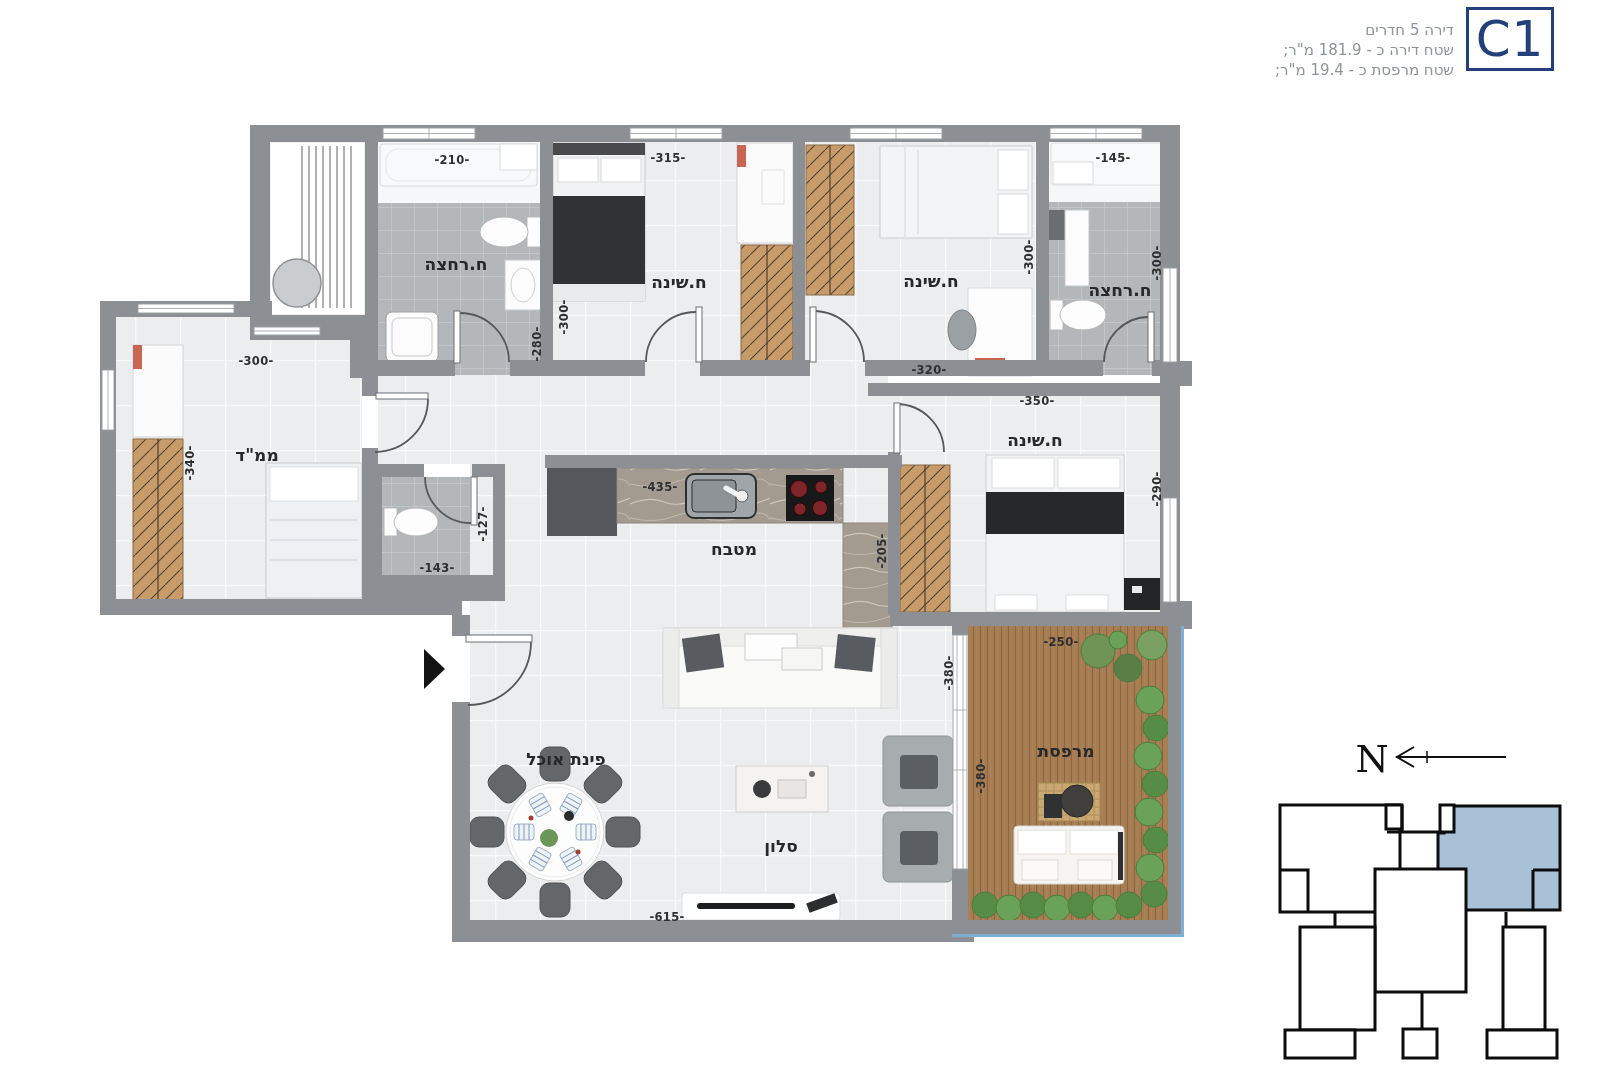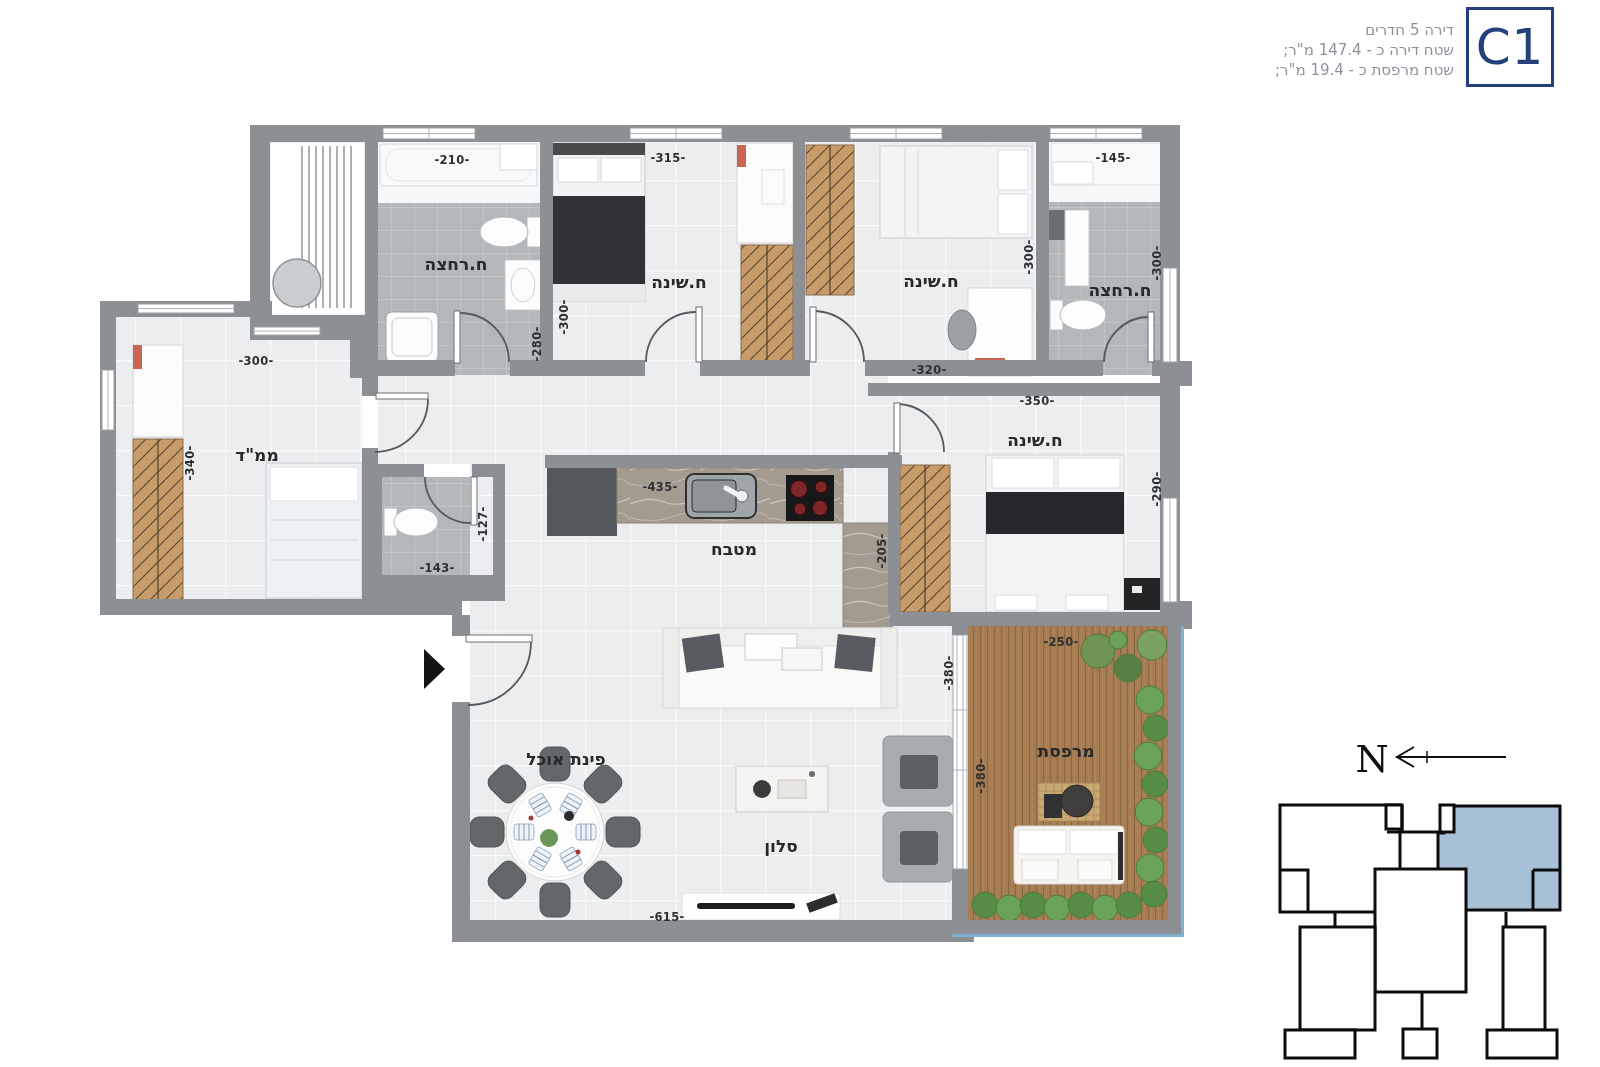--- a/index.html
+++ b/index.html
@@ -4,21 +4,21 @@
 <style>
   html,body{margin:0;padding:0;background:#ffffff;}
   body{width:1600px;height:1067px;font-family:"DejaVu Sans",sans-serif;}
   .canvas{position:relative;width:1600px;height:1067px;background:#fff;overflow:hidden;}
   svg{position:absolute;left:0;top:0;}
   svg text{font-family:"DejaVu Sans",sans-serif;}
   .room-label{font-size:17px;font-weight:bold;fill:#26282a;text-anchor:middle;dominant-baseline:central;}
   .dim{font-size:11.5px;font-weight:bold;fill:#2e2f31;text-anchor:middle;dominant-baseline:central;letter-spacing:.3px;}
   .title-lines{position:absolute;top:20px;right:146px;text-align:right;direction:rtl;
                color:#8e939c;font-size:15px;line-height:20px;margin-left:8px;}
-  .unit-box{position:absolute;left:1466px;top:7px;width:88px;height:80px;box-sizing:border-box;
+  .unit-box{position:absolute;left:1466px;top:7px;width:88px;height:64px;box-sizing:border-box;
             border:3.5px solid #24407b;background:#fff;display:flex;align-items:center;justify-content:center;
             font-size:50px;color:#24407b;letter-spacing:1px;}
   .north-n{font-family:"DejaVu Serif",serif;font-size:38px;fill:#101010;text-anchor:middle;}
 </style>
 </head>
 <body>
 
 <div class="canvas">
 
 <svg width="1600" height="1067" viewBox="0 0 1600 1067">
@@ -476,20 +476,20 @@
   <rect x="1285" y="1030" width="70" height="28"></rect>
   <rect x="1503" y="927" width="42" height="103"></rect>
   <rect x="1487" y="1030" width="70" height="28"></rect>
   <rect x="1403" y="1029" width="34" height="29"></rect>
   <path d="M1335 912 V927 M1506 912 V927 M1422 992 V1029" fill="none"></path>
 </g>
 </svg>
 
 <div class="title-lines">
   <div>דירה 5 חדרים</div>
-  <div>שטח דירה כ - 147.4 מ"ר;</div>
+  <div>שטח דירה כ - 181.9 מ"ר;</div>
   <div>שטח מרפסת כ - 19.4 מ"ר;</div>
 </div>
 <div class="unit-box">
   <span>C1</span>
 </div>
 
 </div>
 
 </body></html>

